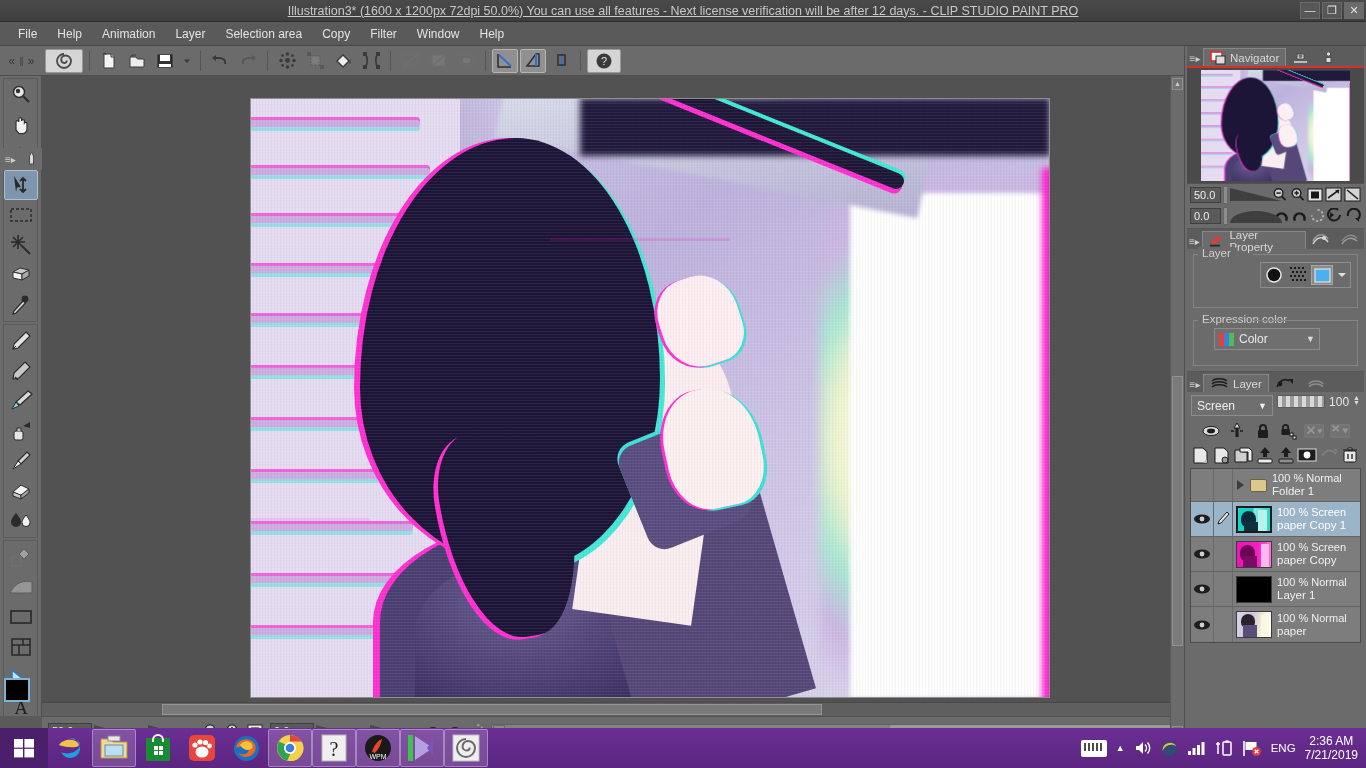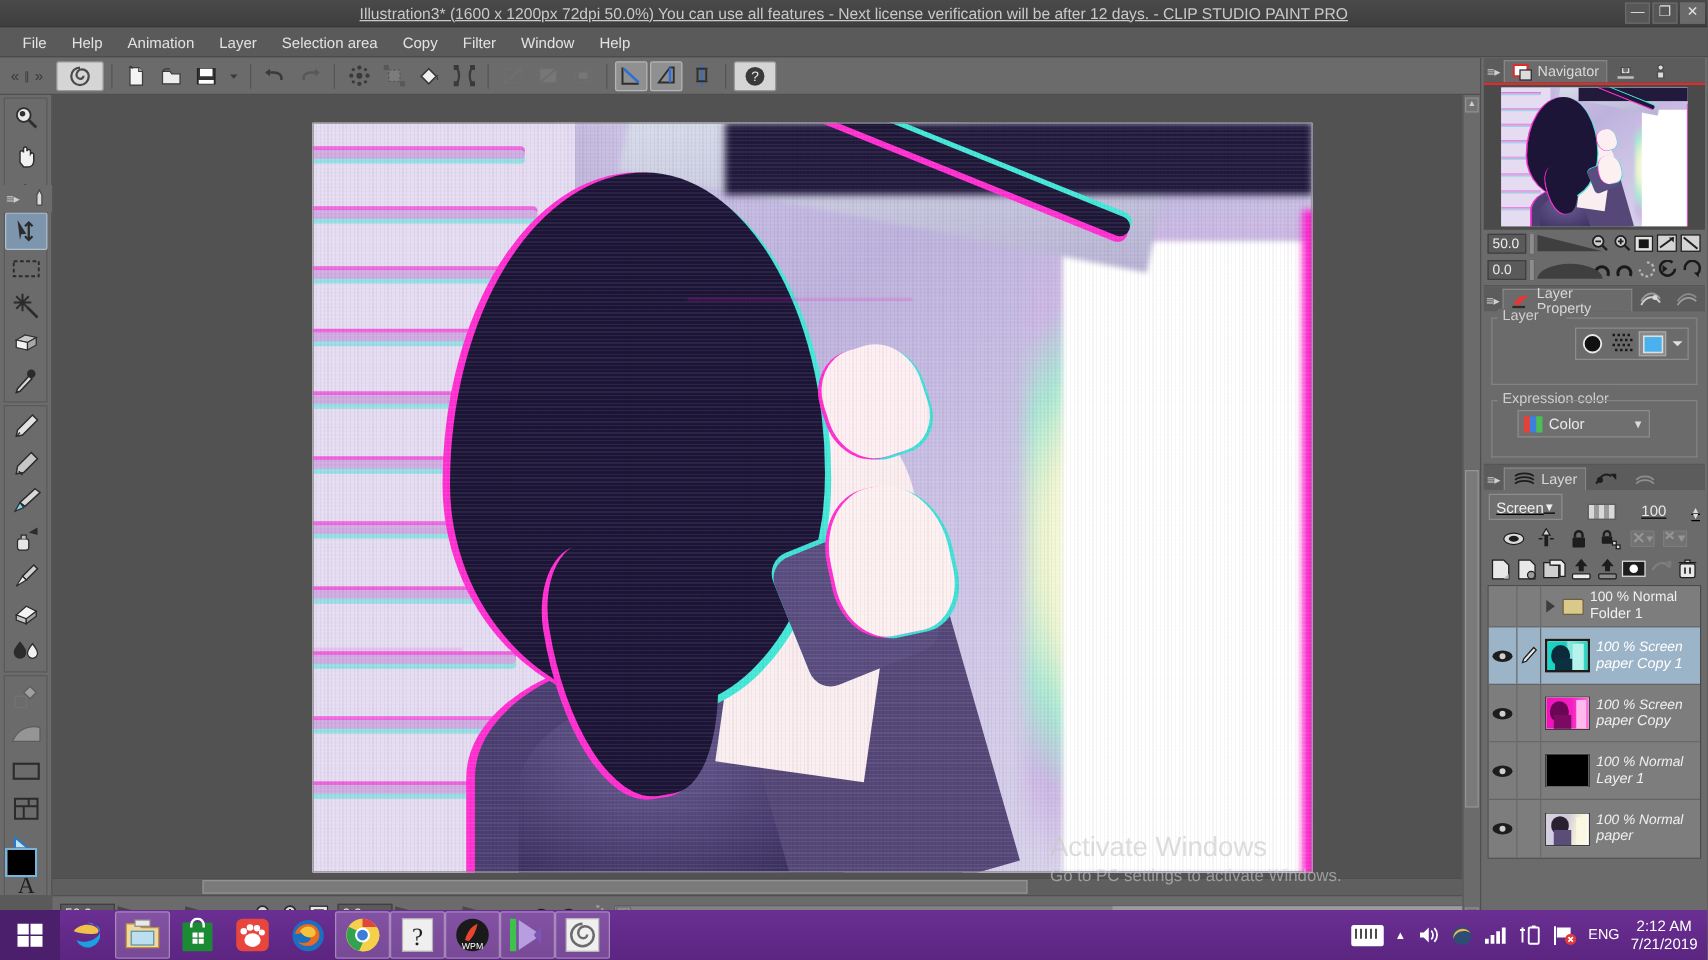--- a/index.html
+++ b/index.html
@@ -128,34 +128,34 @@
   .fieldset:before{ content:""; position:absolute; left:0; top:0; width:6px; height:1px; background:#848484; }
   .fieldset:after{ content:""; position:absolute; right:0; top:0; left:auto; width:64%; height:1px; background:#848484; }
   .effrow{ display:flex; justify-content:flex-end; }
   .effbox{ display:flex; align-items:center; background:#6b6b6b; border:1px solid #8c8c8c;
     padding:2px; gap:2px; }
   .effbtn{ width:22px; height:20px; display:flex; align-items:center; justify-content:center; }
   .effbtn.on{ background:#8a8a8a; border:1px solid #a5a5a5; }
   .combo{ height:22px; background:#6f6f6f; border:1px solid #8c8c8c; display:flex;
     align-items:center; gap:5px; padding:0 4px; color:#e8e8e8; font-size:12px; }
   .combo .arrow{ margin-left:auto; color:#dcdcdc; font-size:9px; }
-  .blendrow{ display:flex; align-items:flex-end; gap:20px; padding:3px 4px;text-decoration:underline; }
+  .blendrow{ display:flex; align-items:flex-start; gap:4px; padding:3px 4px; }
   .blendsel{ flex:1; height:21px; background:#6f6f6f; border:1px solid #8c8c8c;
     display:flex; align-items:center; padding:0 5px; color:#efefef; font-size:12px; }
   .opbar{ width:48px; height:13px; background:
      repeating-linear-gradient(90deg,#d8d8d8 0 4px,#9a9a9a 4px 8px); border:1px solid #5c5c5c; }
   .opval{ color:#e8e8e8; font-size:12px; }
   .spin{ display:flex; flex-direction:column; line-height:5px; color:#dcdcdc; font-size:7px; }
   .lyrbtnrow{ display:flex; align-items:center; gap:2px; padding:2px 4px; }
   .lyrbtn{ width:21px; height:20px; display:flex; align-items:center; justify-content:center; }
   .lyrbtn.dim{ opacity:.42; }
 
   .layerlist{ margin:1px 3px 0 3px; border:1px solid #4a4a4a; background:#7d7d7d; }
-  .lrow{ display:flex; height:46px; border-bottom:1px solid #646464; align-items:center;
-    background:#7d7d7d;font-style:italic; }
+  .lrow{ display:flex; height:35px; border-bottom:1px solid #646464; align-items:center;
+    background:#7d7d7d; }
   .lrow.sel{ background:#9cb4c8; }
   .lcol-eye{ width:22px; display:flex; align-items:center; justify-content:center; }
   .lcol-pen{ width:20px; display:flex; align-items:center; justify-content:center;
     border-left:1px solid #6a6a6a; border-right:1px solid #6a6a6a; height:100%; }
   .lthumb{ width:36px; height:27px; border:1px solid #3c3c3c; margin-left:3px; overflow:hidden;
     position:relative; background:#fff; flex-shrink:0; }
   .lthumb.selb{ border:2px solid #1b1b1b; }
   .lnames{ padding-left:5px; line-height:13px; overflow:hidden; }
   .lnames .l1{ color:#f0f0f0; font-size:11px; white-space:nowrap; }
   .lnames .l2{ color:#f0f0f0; font-size:11.5px; white-space:nowrap; }
@@ -1175,24 +1175,20 @@
       </div>
     </div>
   </div>
 
   <div style="position:absolute;right:182px;top:76px;width:14px;bottom:28px;background:#6b6b6b;border-left:1px solid #595959;">
     <div style="position:absolute;left:1px;top:2px;width:11px;height:12px;background:#737373;border:1px solid #8f8f8f;color:#cfcfcf;font-size:7px;text-align:center;line-height:10px;">▲</div>
     <div style="position:absolute;left:1px;top:300px;width:11px;height:270px;background:#7a7a7a;border:1px solid #929292;"></div>
     <div style="position:absolute;left:1px;bottom:2px;width:11px;height:12px;background:#737373;border:1px solid #8f8f8f;color:#cfcfcf;font-size:7px;text-align:center;line-height:10px;">▼</div>
   </div>
 
-  <div class="watermark">
-    <div class="wm1">Activate Windows</div>
-    <div class="wm2">Go to PC settings to activate Windows.</div>
-  </div>
 
   <div class="taskbar">
     <div class="startbtn">
       <svg width="22" height="22" viewBox="0 0 22 22">
         <rect x="1" y="2" width="9" height="8.6" fill="#fff"></rect>
         <rect x="11.4" y="2" width="9.6" height="8.6" fill="#fff"></rect>
         <rect x="1" y="11.8" width="9" height="8.6" fill="#fff"></rect>
         <rect x="11.4" y="11.8" width="9.6" height="8.6" fill="#fff"></rect>
       </svg>
     </div>
@@ -1299,19 +1295,19 @@
         <path d="M3 2v6M1 4h4M3 8v6" stroke="#fff" stroke-width="1.5"></path>
       </svg>
       <svg width="20" height="17" viewBox="0 0 20 17">
         <path d="M2 1v15" stroke="#fff" stroke-width="1.6"></path>
         <path d="M3.5 2h11v8h-11z" fill="#fff"></path>
         <circle cx="14.5" cy="11.5" r="4.5" fill="#e03a3a"></circle>
         <path d="M12.7 9.7l3.6 3.6M16.3 9.7l-3.6 3.6" stroke="#fff" stroke-width="1.4"></path>
       </svg>
       <span>ENG</span>
       <div class="clock">
-        <div>2:12 AM</div>
+        <div>2:36 AM</div>
         <div>7/21/2019</div>
       </div>
     </div>
   </div>
 
 </div>
 
 </body></html>

